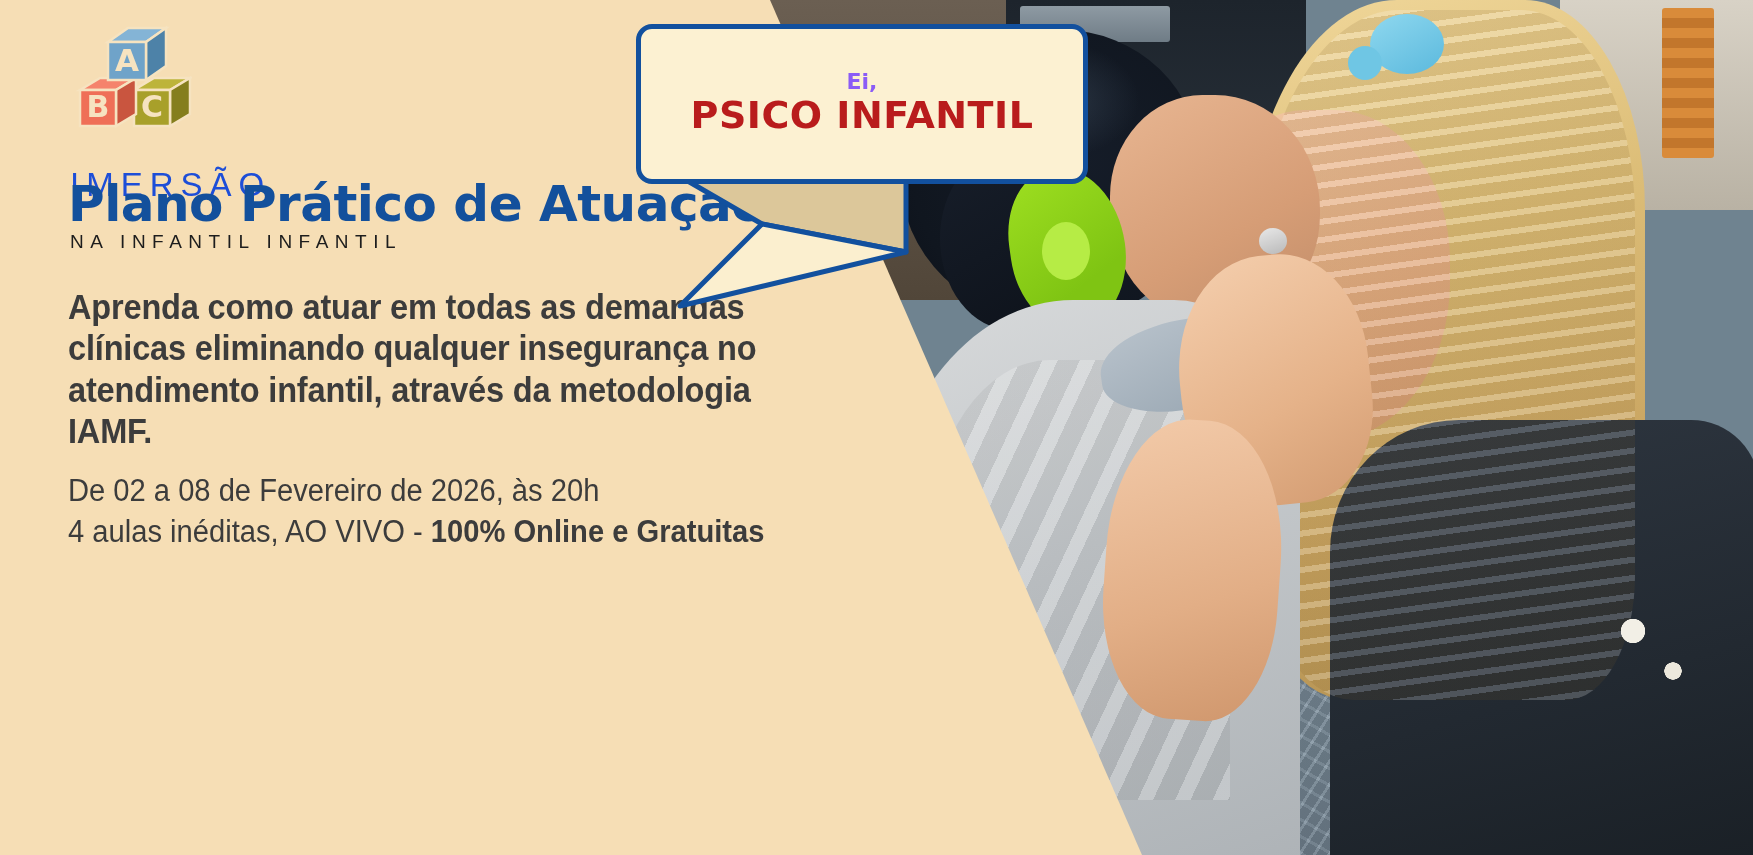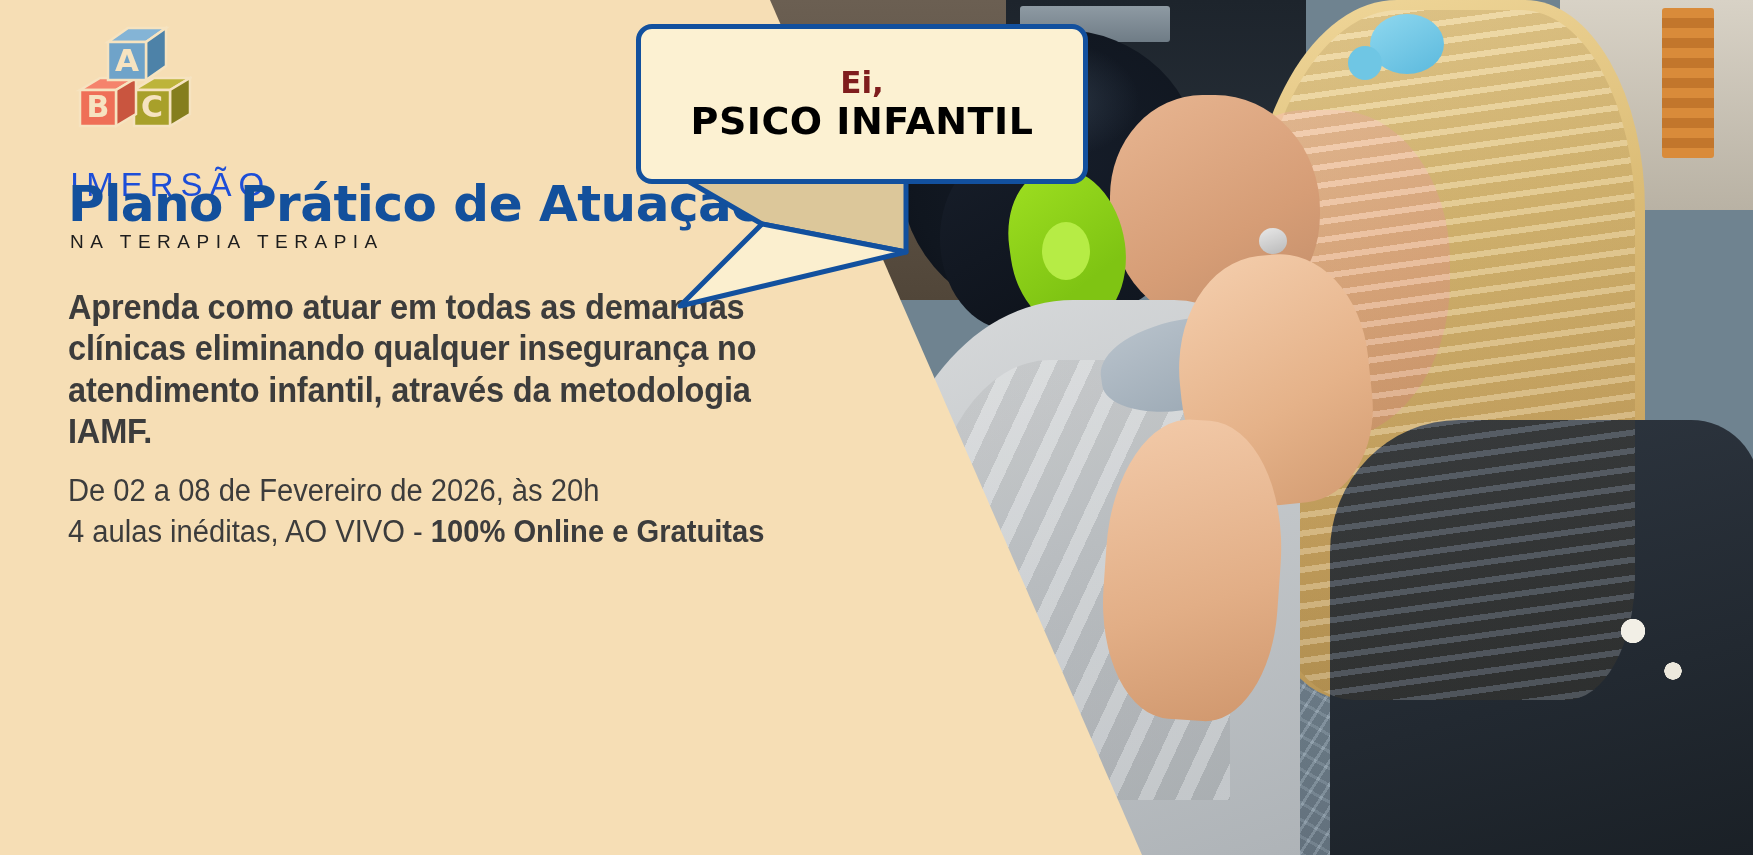--- a/index.html
+++ b/index.html
@@ -231,25 +231,25 @@
   #bubble-box{
     position:absolute;inset:0;
     background:#FCF1D2;
     border:5px solid #12509E;
     border-radius:16px;
     box-sizing:border-box;
     display:flex;flex-direction:column;
     align-items:center;justify-content:center;
   }
   #bubble .l1{
-    font-size:31px;font-weight:bold;color:#7f1d1d;line-height:1.12;
+    font-size:22px;font-weight:bold;color:#8b5cf6;line-height:1.12;
     font-family:"DejaVu Sans", sans-serif;
   }
   #bubble .l2{
-    font-size:38px;font-weight:bold;color:#000000;line-height:1.15;
+    font-size:38px;font-weight:bold;color:#b91c1c;line-height:1.15;
     font-family:"DejaVu Sans", sans-serif;letter-spacing:.5px;text-align:center;
   }
   #bubble-tail{
     position:absolute;left:-2px;top:150px;width:470px;height:140px;
     pointer-events:none;
   }
 </style>
 </head>
 <body>
 
@@ -311,21 +311,21 @@
         <polygon points="36,20 56,6 94,6 74,20" fill="#84b4d6" stroke="#F6E3C0" stroke-width="2.5"></polygon>
         <polygon points="74,20 94,6 94,44 74,58" fill="#4d82a8" stroke="#F6E3C0" stroke-width="2.5"></polygon>
         <rect x="36" y="20" width="38" height="38" fill="#6fa3c9" stroke="#F6E3C0" stroke-width="2.5"></rect>
         <text x="55" y="49" font-family="DejaVu Sans, sans-serif" font-size="31" font-weight="bold" fill="#F6E3C0" text-anchor="middle">A</text>
       </g>
     </svg>
   </div>
 
   <div id="imersao">IMERSÃO</div>
   <div id="title">Plano Prático de Atuação</div>
-  <div id="subtitle">NA TERAPIA TERAPIA</div>
+  <div id="subtitle">NA INFANTIL INFANTIL</div>
 
   <div id="lead">Aprenda como atuar em todas as demandas clínicas eliminando qualquer insegurança no atendimento infantil, através da metodologia IAMF.</div>
 
   <div id="sched">
     <div>De 02 a 08 de Fevereiro de 2026, às 20h</div>
     <div><span>4 aulas inéditas, AO VIVO - </span><b>100% Online e Gratuitas</b></div>
   </div>
 
 
   <div id="bubble">

